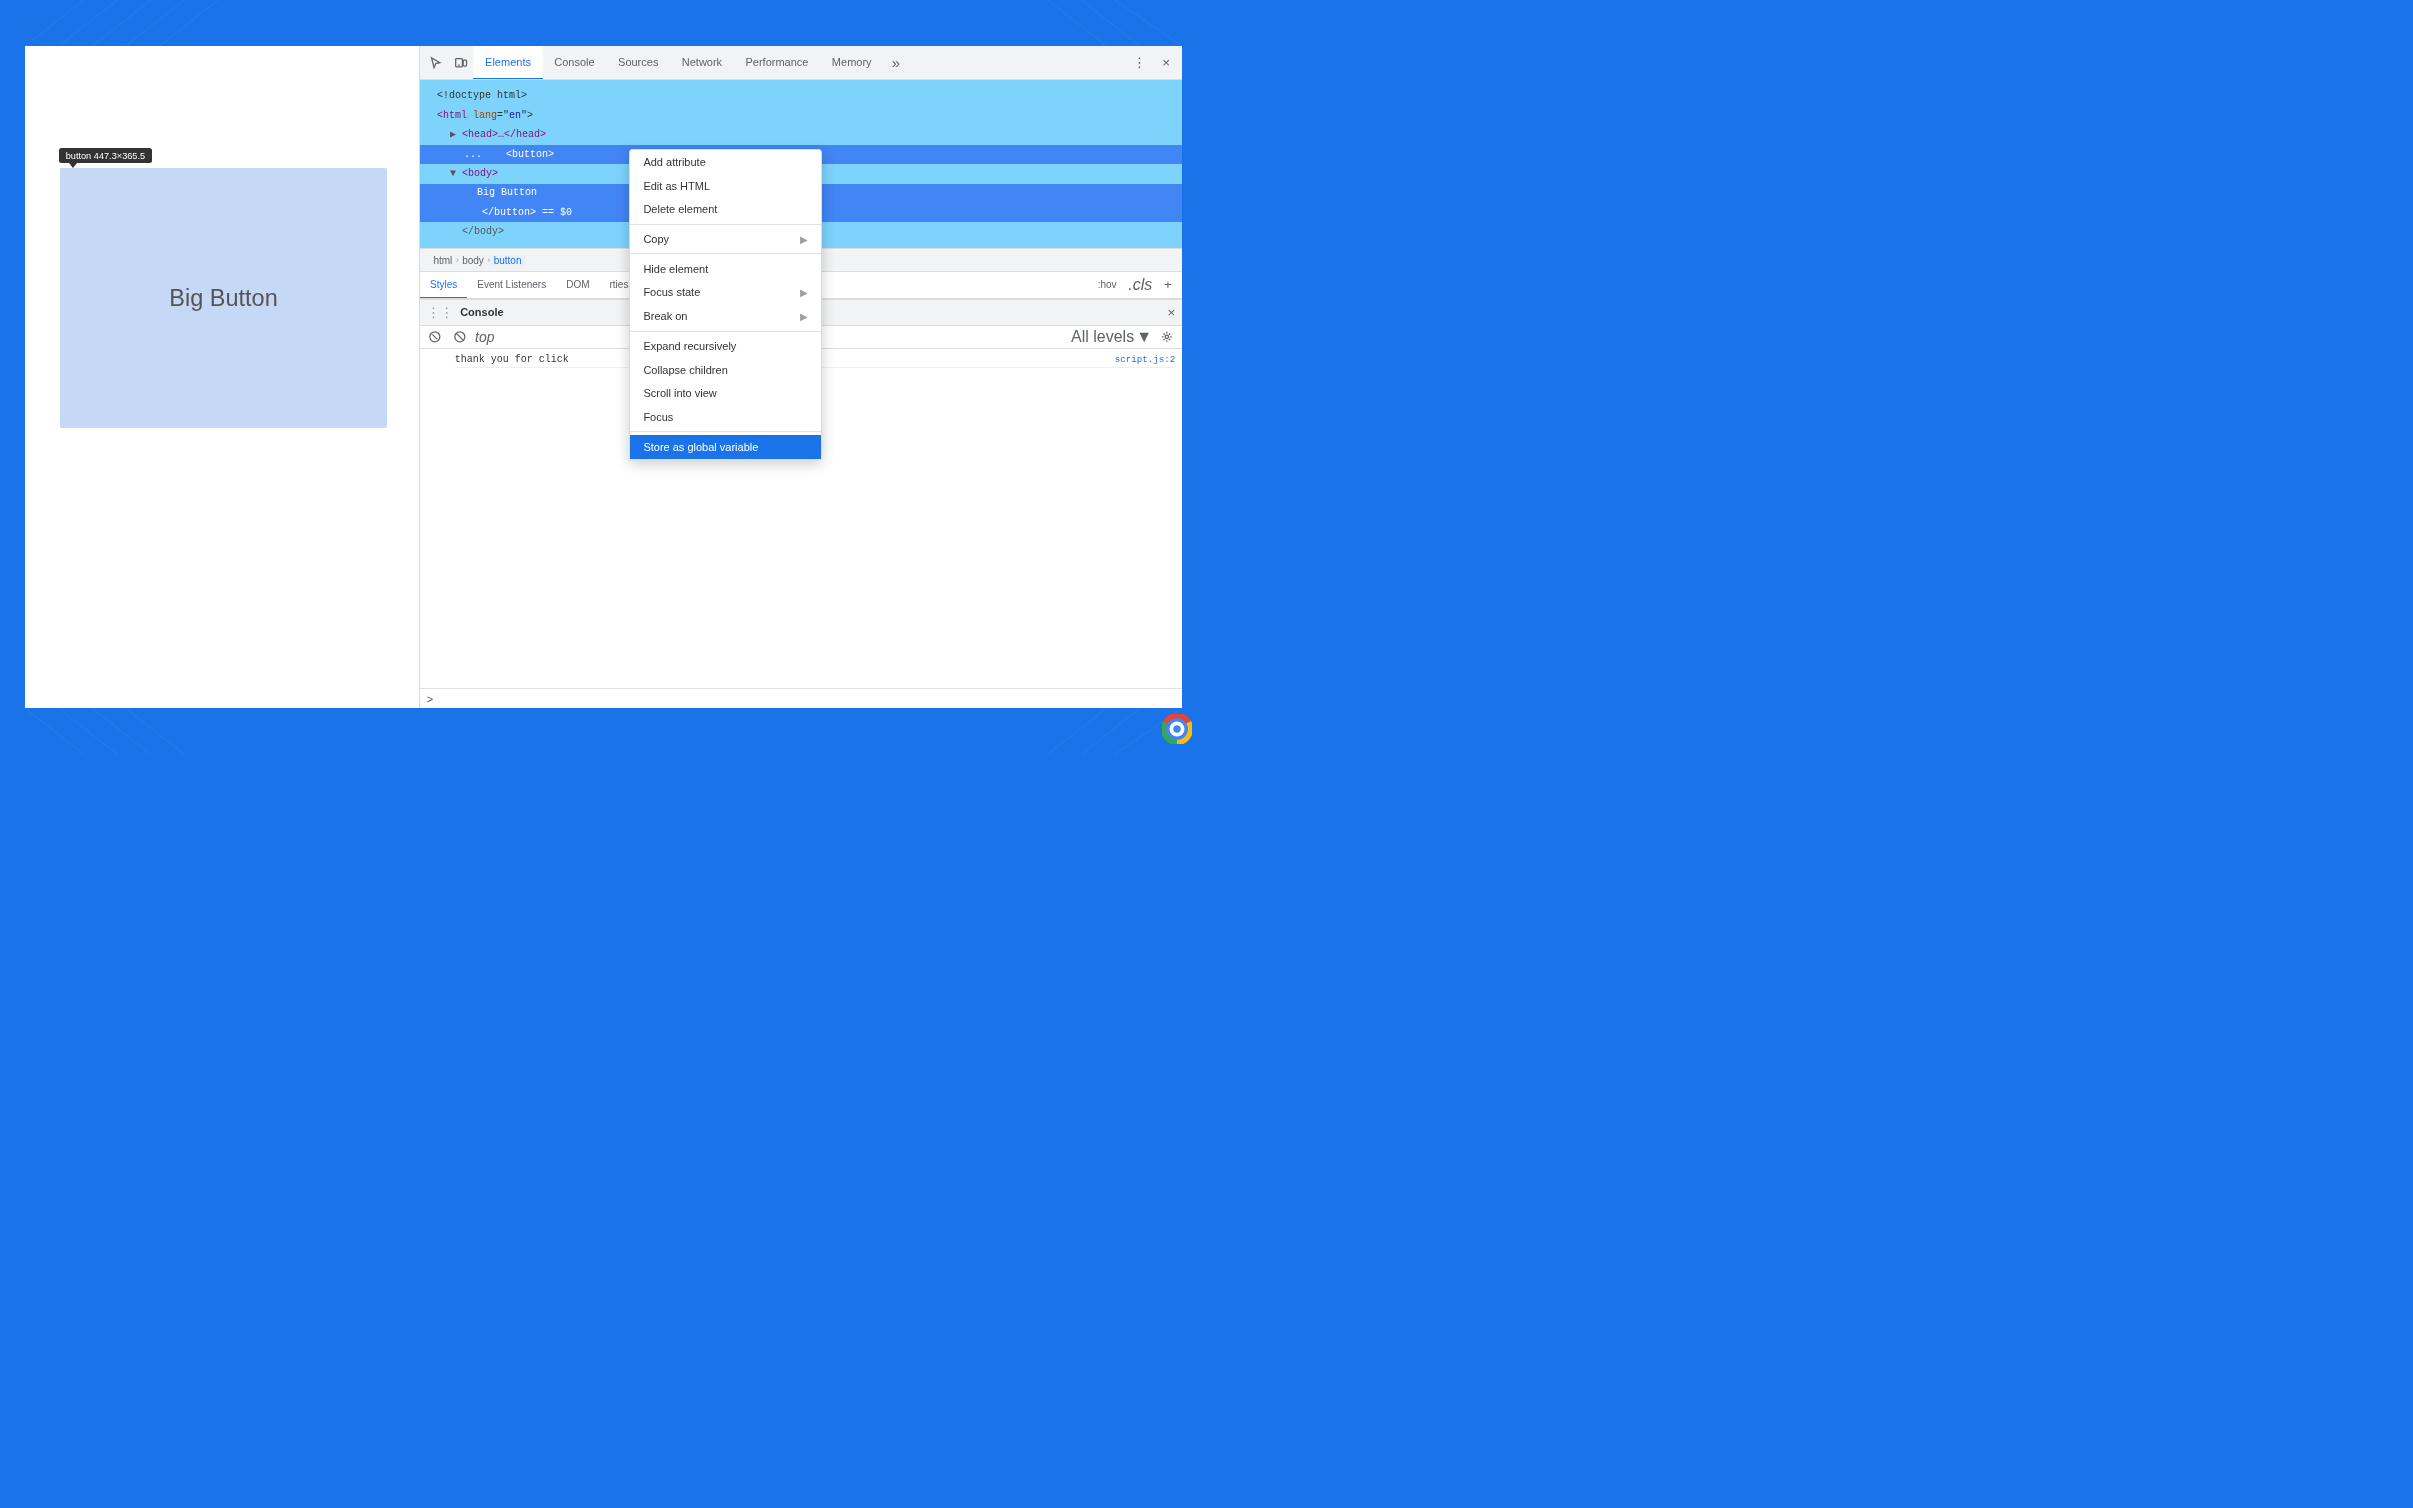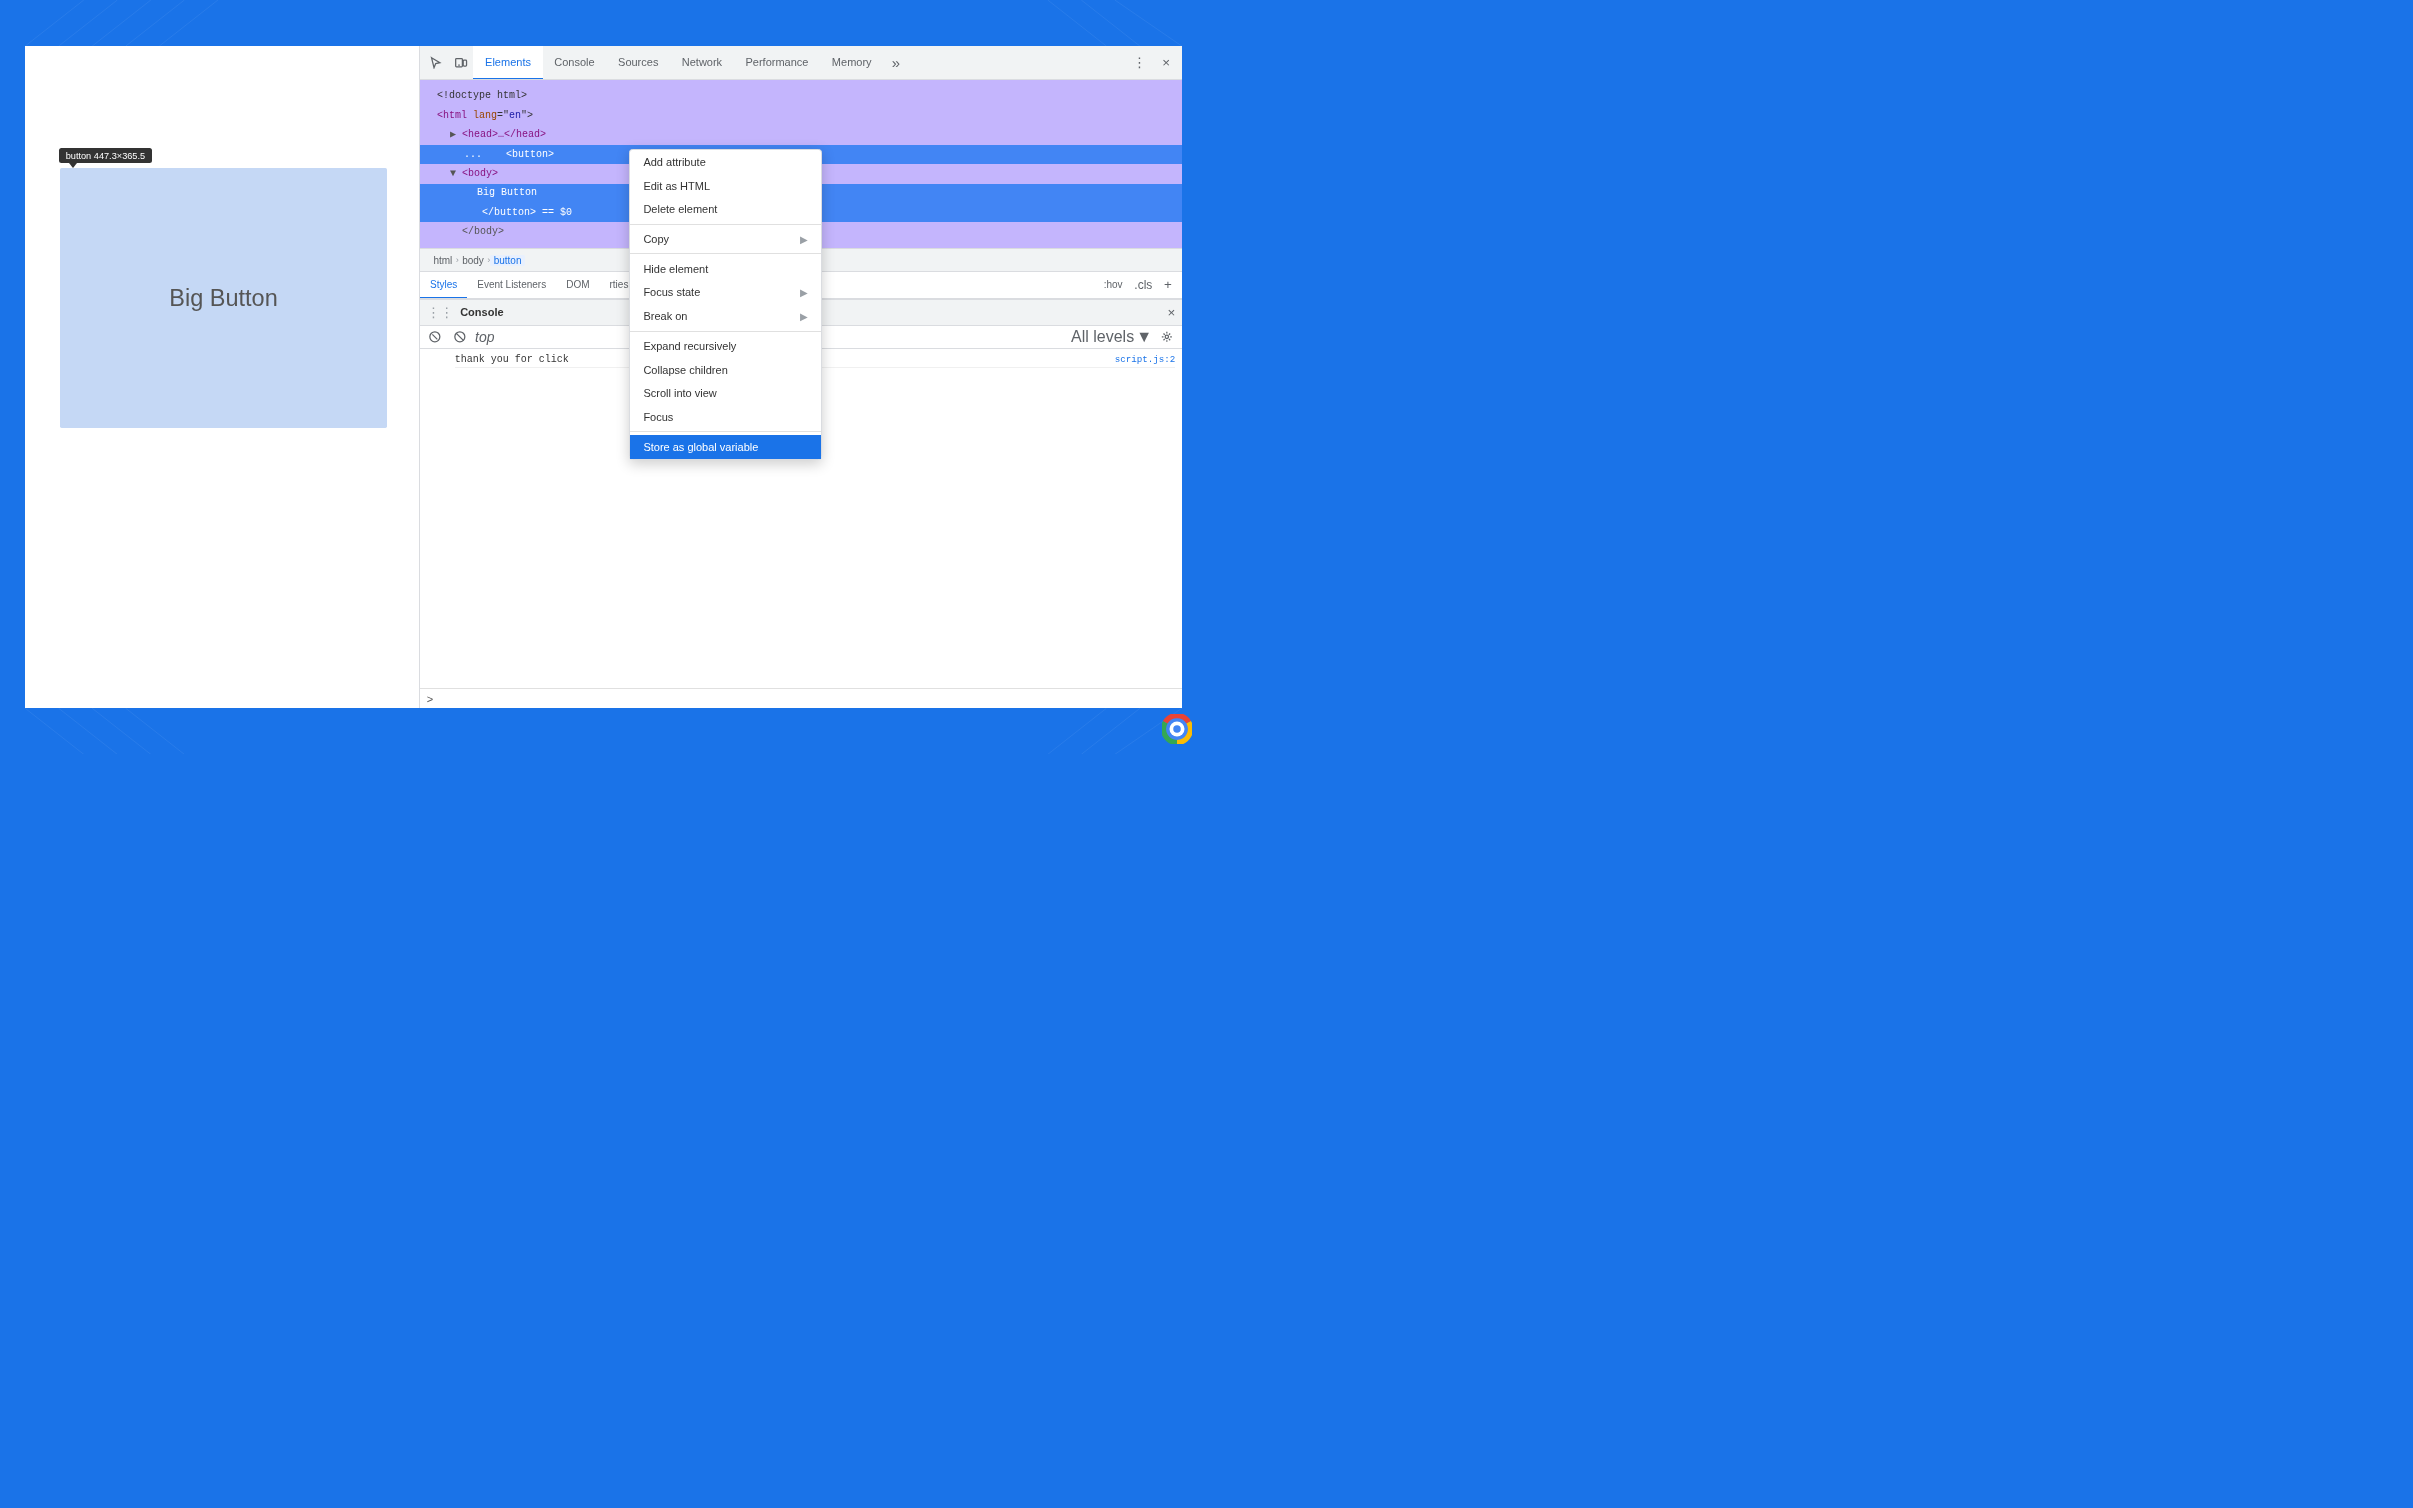--- a/index.html
+++ b/index.html
@@ -153,21 +153,21 @@
       gap: 1.7px;
       margin-left: auto;
     }
 
     
     .dom-viewer {
       padding: 6.7px 0;
       font-size: 10px;
       font-family: 'Courier New', monospace;
       flex-shrink: 0;
-      background: #c4b5fd;
+      background: #7dd3fc;
     }
 
     .dom-line {
       padding: 1.7px 6.7px 1.7px 10px;
       line-height: 1.6;
       white-space: nowrap;
       cursor: default;
     }
     .dom-line.selected { background: #1a73e8; color: white; }
 
@@ -550,21 +550,21 @@
       <span>DOM</span>
     </div>
     <div class="inner-tab">
       <span>rties</span>
     </div>
     <div class="inner-tab">
       <span>Accessibility</span>
     </div>
     <div style="margin-left:auto; display:flex; align-items:center; gap:5px; padding-right:6.7px;">
       <span class="pseudo-btn" style="font-size:10px; color:#5f6368;">:hov</span>
-      <span class="pseudo-btn" style="font-size:12px; color:#5f6368;">.cls</span>
+      <span class="pseudo-btn" style="font-size:16px; color:#5f6368;font-style:italic;">.cls</span>
       <span class="pseudo-btn" style="font-size:13.4px; color:#5f6368; font-weight:300;">+</span>
     </div>
   </div>
 
 
   <div class="console-area">
     <div class="console-header">
       <span class="console-drag-handle">⋮⋮</span>
       <span class="console-title">Console</span>
       <div class="console-close">×</div>

